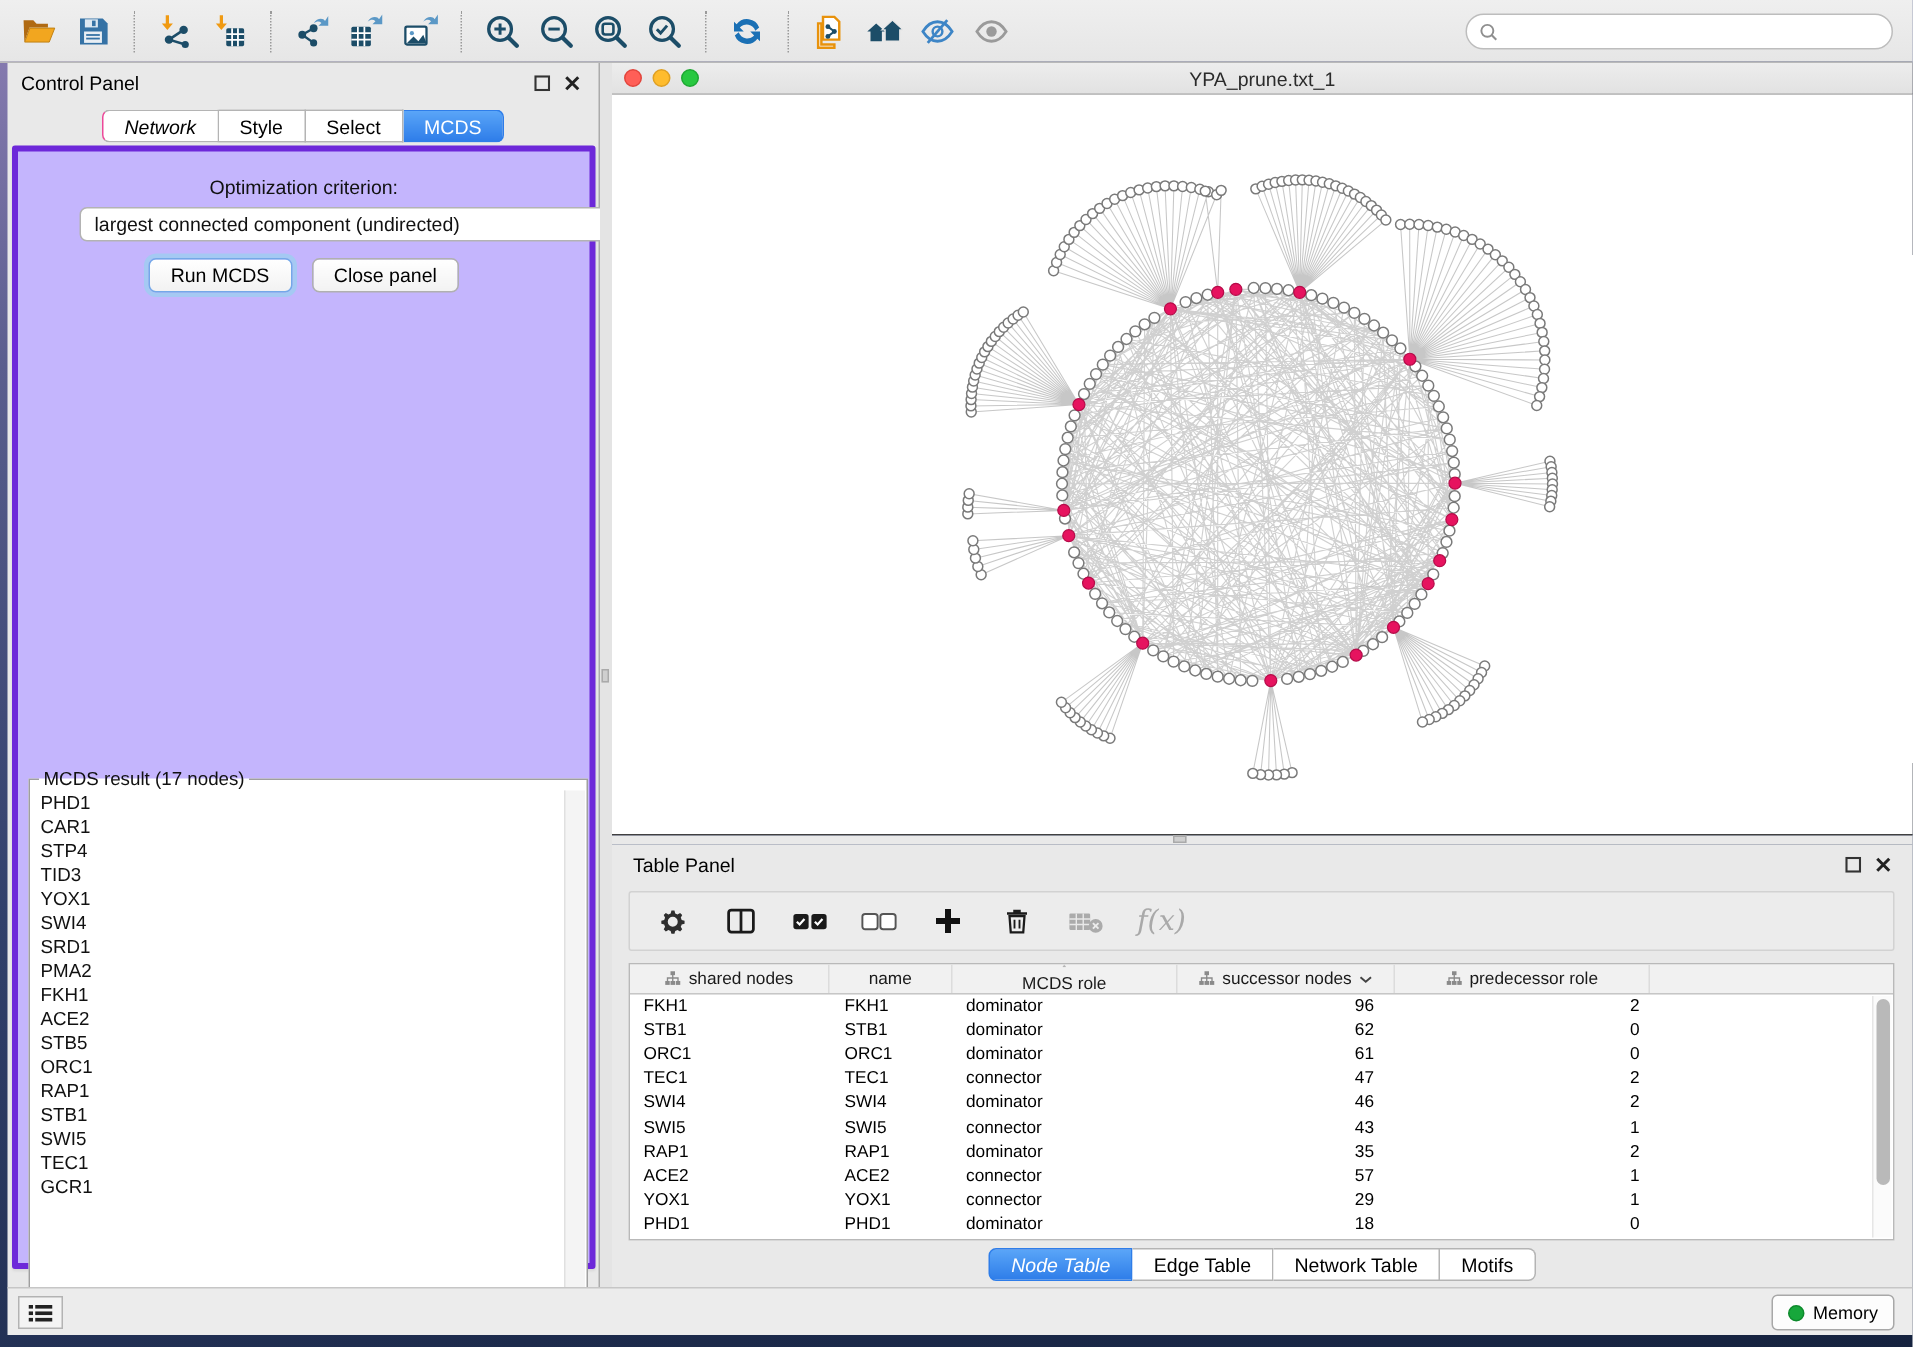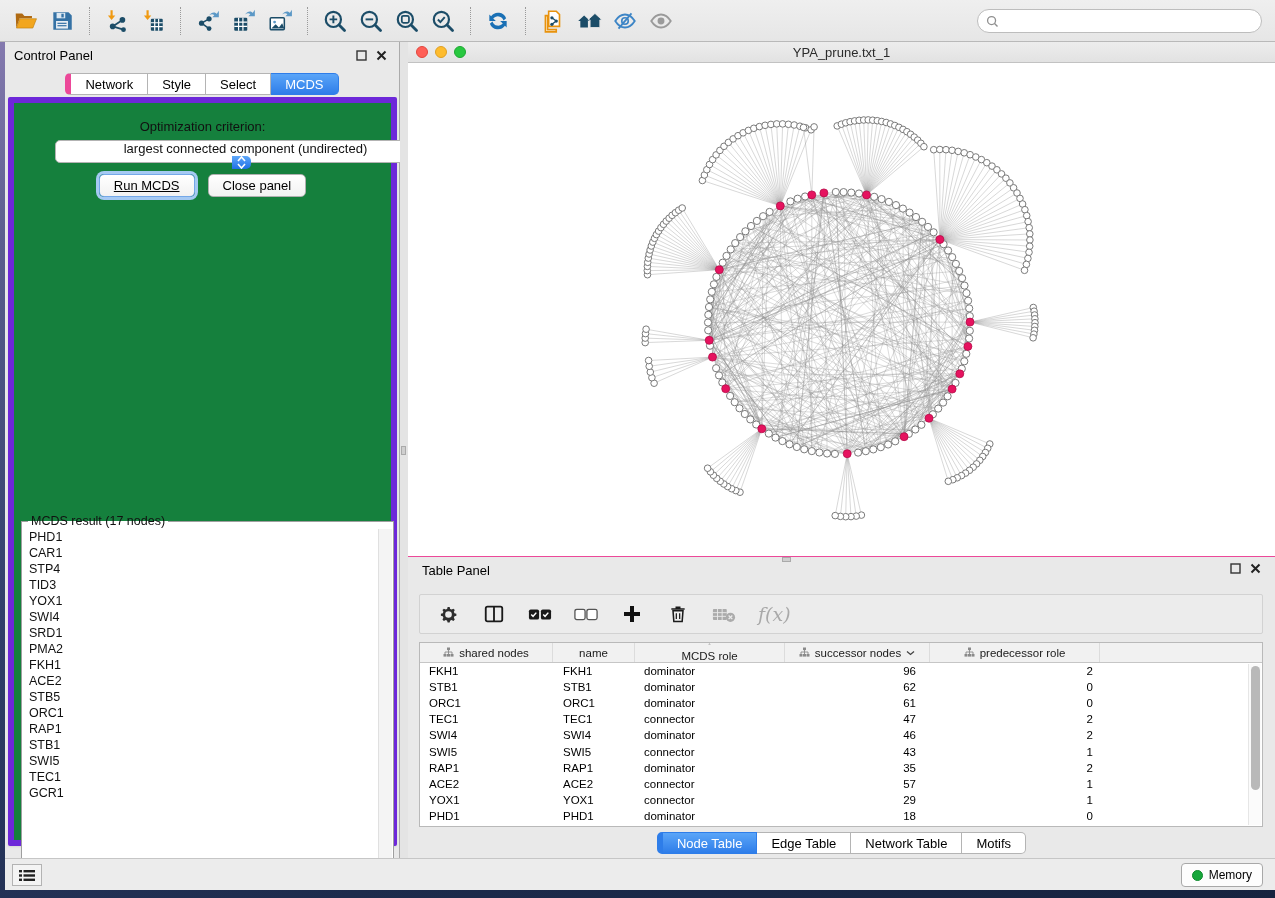--- a/index.html
+++ b/index.html
@@ -33,77 +33,77 @@
     position:absolute; left:5px; top:42px; width:395px; height:816px;
     background:#e9e9e9; border-right:1px solid #ababab;
   }
   .cp-header { height:27px; display:flex; align-items:center; justify-content:space-between; padding:0 12px 0 9px; }
   .tabrow { display:flex; justify-content:center; margin-top:4px; }
   .seg { display:flex; }
   .seg .tab {
     background:#fff; border:1px solid #b4b4b4; border-left:none;
     padding:3px 14px; font-size:13px; height:22px; line-height:15px; color:#000;
   }
-  .seg .tab:first-child { border-left:6px solid #ec4899; border-radius:5px 0 0 5px; }
+  .seg .tab:first-child { border-left:1px solid #ec4899; border-radius:5px 0 0 5px;font-style:italic; }
   .seg .tab:last-child { border-radius:0 5px 5px 0; }
   .seg .tab.active { background:linear-gradient(#5aa5f8,#2e7de9); border-color:#2e7de9; color:#fff; }
   .cp-inner {
     position:absolute; left:3px; top:55px; width:389px; height:749px;
-    background:#15803d; border:6px solid #6d28d9; border-radius:2px;
+    background:#c4b5fd; border:4px solid #6d28d9; border-radius:2px;
     box-shadow:0 1px 2px rgba(0,0,0,.08);
   }
   .opt-label { text-align:center; margin-top:16px; font-size:13px; }
   .combo {
     position:absolute; left:41px; top:37px; width:372px; height:23px;
     background:#fff; border:1px solid #b3b3b3; border-radius:5px;
-    display:flex; align-items:center;flex-direction:column;
+    display:flex; align-items:center;
   }
   .combo .val { flex:1; font-size:13px; padding-left:9px; white-space:nowrap; }
   .combo .step {
     width:19px; height:23px; margin-right:-1px; border-radius:0 5px 5px 0;
     background:linear-gradient(#60a9fa,#1f6fe5); display:flex; flex-direction:column;
     align-items:center; justify-content:center; gap:1px;
   }
   .combo .step svg { display:block; }
   .btnrow { position:absolute; left:0; top:71px; width:100%; display:flex; justify-content:center; gap:13px; }
   .mbtn {
     background:linear-gradient(#ffffff,#f2f2f2); border:1px solid #b0b0b0; border-radius:5px;
     font-size:13px; padding:3px 14px; height:23px; color:#000;
   }
-  .mbtn.focus { box-shadow:0 0 0 3px #a5c9f3; border-color:#74a8e8;text-decoration:underline; }
+  .mbtn.focus { box-shadow:0 0 0 3px #a5c9f3; border-color:#74a8e8; }
   fieldset.mcds-box {
     position:absolute; left:7px; top:411px; width:373px; height:372px;
     border:1px solid #9f9f9f; background:#fff; padding:0;
   }
   fieldset.mcds-box legend { font-size:12.5px; margin-left:6px; padding:0 3px; background:transparent; }
   .mcds-list { position:absolute; inset:1px 15px 2px 2px; background:#fff; overflow:hidden; }
   .mcds-list .item { font-size:12.5px; line-height:16px; padding-left:5px; }
   .mcds-scroll { position:absolute; top:1px; right:1px; bottom:2px; width:14px; background:#f4f4f4; border-left:1px solid #e0e0e0; }
   
   .vsplit { position:absolute; left:400px; top:42px; width:8px; height:816px; background:#e4e4e4; }
   .vsplit .handle, .hsplit .handle { position:absolute; background:#cfcfcf; border:1px solid #aaa; }
   .vsplit .handle { left:1px; top:404px; width:5px; height:9px; }
   .hsplit { position:absolute; left:408px; top:557px; width:867px; height:6px; background:#e9e9e9; }
   .hsplit .handle { left:374px; top:0px; width:9px; height:5px; }
   
-  .network-window { position:absolute; left:408px; top:42px; width:867px; height:515px; background:#ec4899; }
+  .network-window { position:absolute; left:408px; top:42px; width:867px; height:515px; background:#404040; }
   .nw-titlebar {
     height:21px; background:linear-gradient(#ededed,#e2e2e2); border-bottom:1px solid #c2c2c2;
     display:flex; align-items:center; position:relative;
   }
   .lights { position:absolute; left:8px; display:flex; gap:7px; }
   .light { width:12px; height:12px; border-radius:50%; }
   .light.red { background:#ff5f57; border:1px solid #e2463d; }
   .light.yellow { background:#febc2e; border:1px solid #dfa023; }
   .light.green { background:#28c840; border:1px solid #1ea832; }
   .nw-title { flex:1; text-align:center; font-size:13px; color:#2b2b2b; }
   .nw-canvas { position:relative; width:867px; height:493px; background:#fff; overflow:hidden; }
   
   .table-panel { position:absolute; left:408px; top:563px; width:867px; height:295px; background:#e9e9e9; }
-  .tp-header { height:26px; display:flex; align-items:flex-start; justify-content:space-between; padding:0 14px 0 14px; }
+  .tp-header { height:26px; display:flex; align-items:center; justify-content:space-between; padding:0 14px 0 14px; }
   .tp-toolbar {
     position:absolute; left:11px; top:31px; right:12px; height:40px;
     background:#ececec; border:1px solid #d2d2d2; border-radius:2px;
     display:flex; align-items:center; gap:22px; padding-left:16px;
   }
   .tico { display:flex; align-items:center; justify-content:center; width:24px; height:24px; }
   .fx { font-family:"DejaVu Serif", serif; font-style:italic; font-size:19px; color:#a9a9a9; }
   .tablewrap {
     position:absolute; left:11px; top:79px; right:12px; height:185px;
     background:#fff; border:1px solid #b9b9b9; overflow:hidden;

